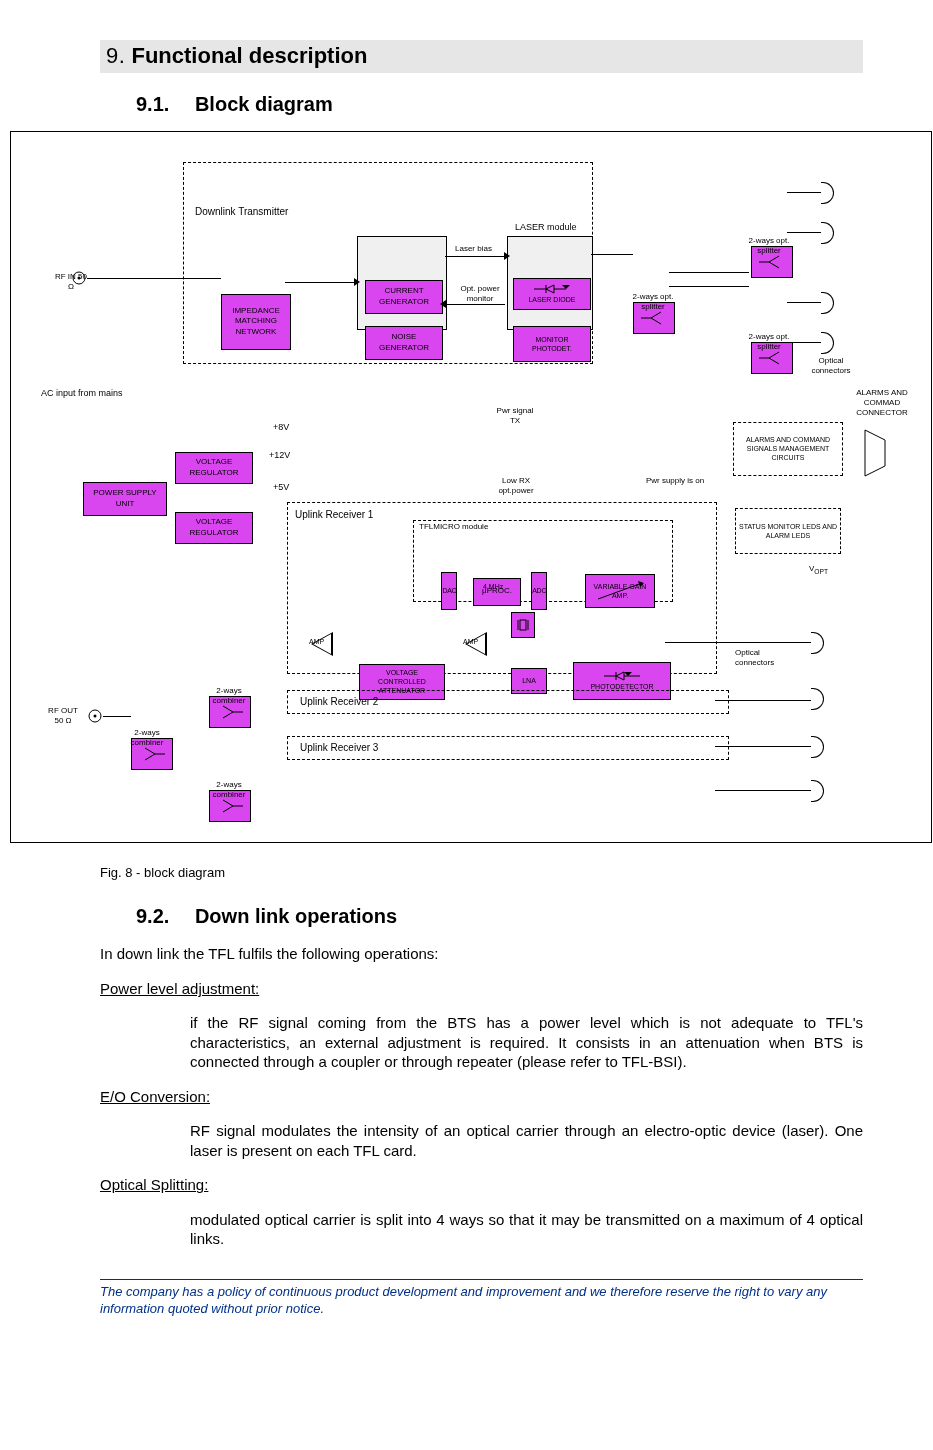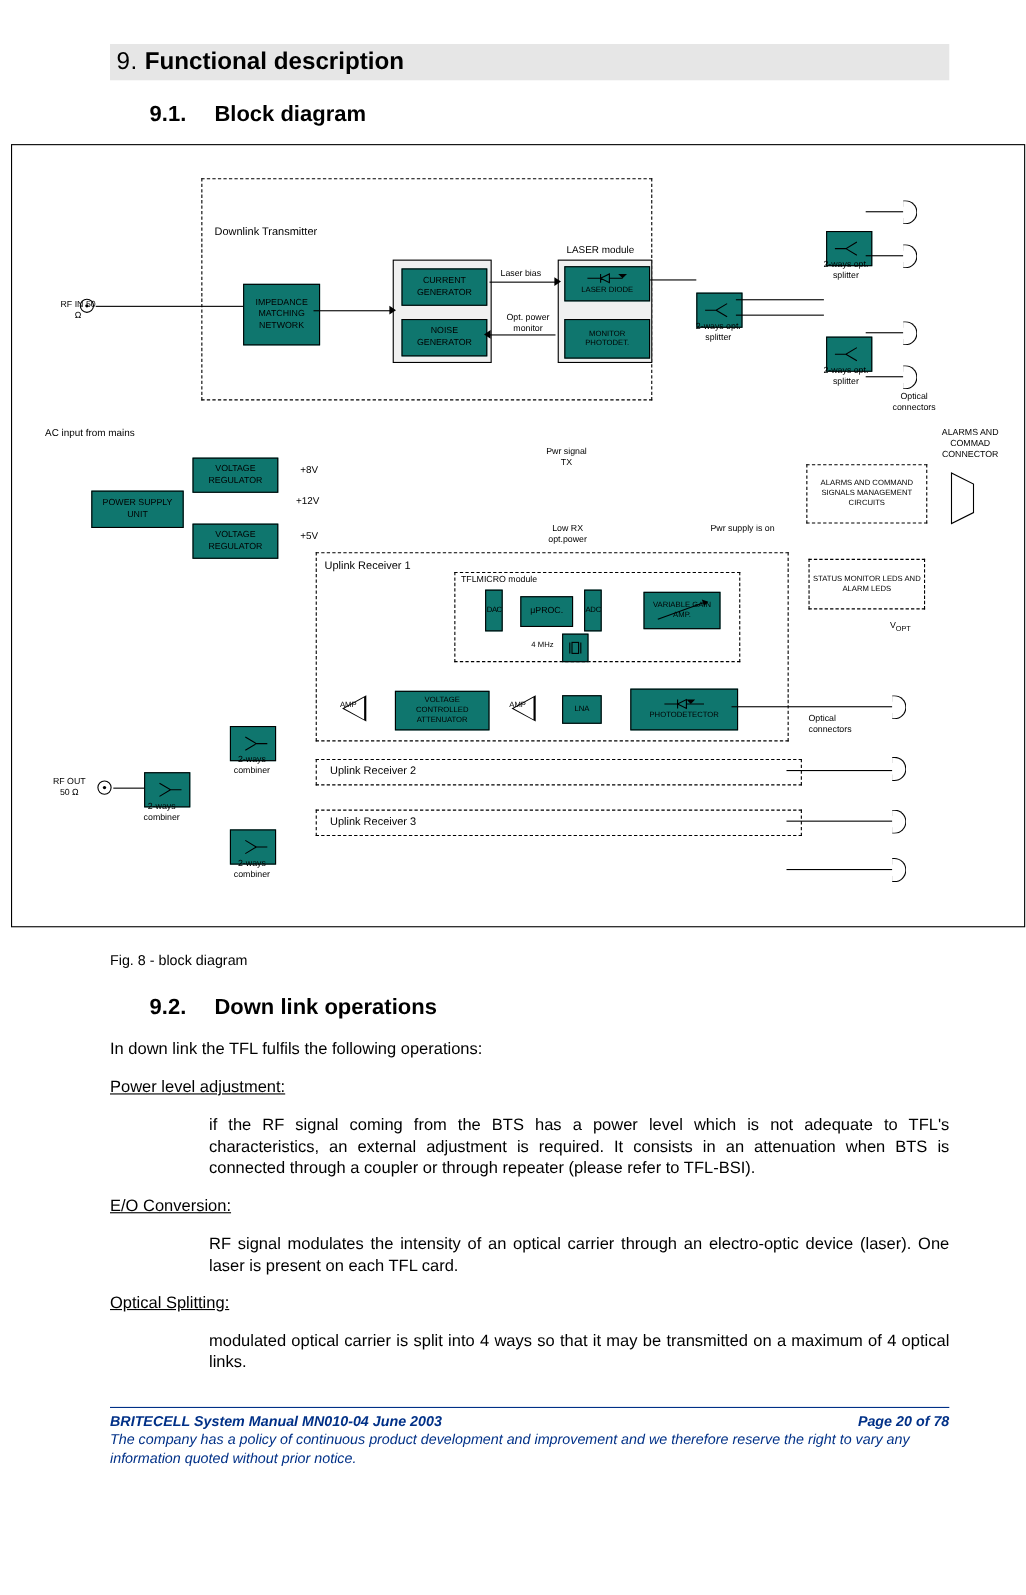--- a/index.html
+++ b/index.html
@@ -30,21 +30,21 @@
   .diagram-frame {
     border: 1px solid #000;
     margin: 10px 0 12px -90px;
     width: 920px;
     height: 710px;
     position: relative;
     font-size: 9px;
   }
   .dashed { border: 1px dashed #000; position: absolute; }
   .solid { border: 1px solid #000; position: absolute; }
-  .box { position: absolute; border: 1px solid #000; background: #0f766e; text-align: center; display: flex; align-items: center; justify-content: center; padding: 2px; }
+  .box { position: absolute; border: 1px solid #000; background: #d946ef; text-align: center; display: flex; align-items: center; justify-content: center; padding: 2px; margin-top: 36px; }
   .lbl { position: absolute; }
   .caption {
     font-weight: normal;
     font-size: 13px;
     margin: 22px 0 22px 0;
   }
   .body-text {
     font-size: 15px;
     text-align: justify;
     margin-left: 0;
@@ -287,18 +287,14 @@
 <p class="indent-text">if the RF signal coming from the BTS has a power level which is not adequate to TFL's characteristics, an external adjustment is required. It consists in an attenuation when BTS is connected through a coupler or through repeater (please refer to TFL-BSI).</p>
 
 <p class="body-text underline">E/O Conversion:</p>
 <p class="indent-text">RF signal modulates the intensity of an optical carrier through an electro-optic device (laser). One laser is present on each TFL card.</p>
 
 <p class="body-text underline">Optical Splitting:</p>
 <p class="indent-text">modulated optical carrier is split into 4 ways so that it may be transmitted on a maximum of 4 optical links.</p>
 
 <div class="footer-line"></div>
 <div class="footer">
-  <div class="footer-row1">
-    <span>BRITECELL System Manual MN010-04 June 2003</span>
-    <span>Page 20 of  78</span>
-  </div>
   <div>The company has a policy of continuous product development and improvement and we therefore reserve  the right to vary any information quoted without prior notice.</div>
 </div>
 
 </body></html>

